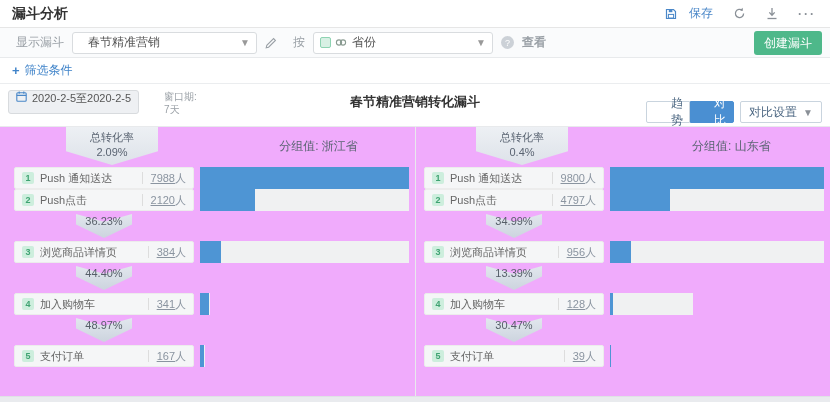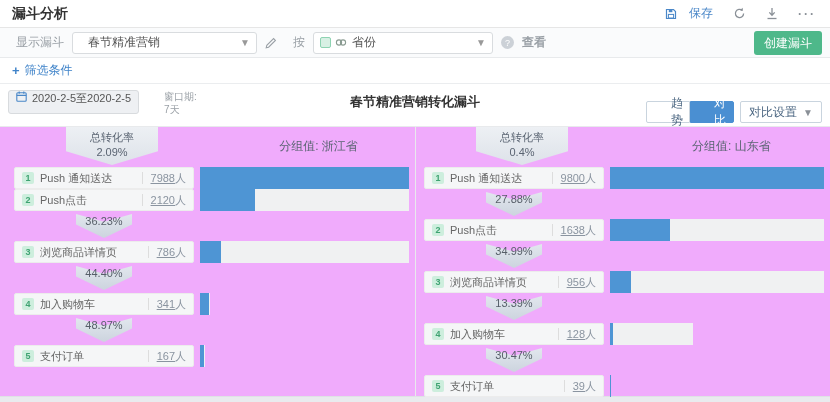--- a/index.html
+++ b/index.html
@@ -202,21 +202,21 @@
           </div>
           <div class="arrow-block">
             <div class="arrow-shape"></div>
             <div class="arrow-pct">36.23%</div>
           </div>
           <div class="step-row">
             <div class="step-label">
               <span class="step-num">3</span>
               <span class="step-name">浏览商品详情页</span>
               <span class="step-sep"></span>
-              <span class="step-count"><u>786</u>人</span>
+              <span class="step-count"><u>384</u>人</span>
             </div>
             <div class="bar-zone">
               <div class="bar-track" style="width: 100%;"></div>
               <div class="bar-fill" style="width: 9.83976%; background: rgb(78, 149, 212);"></div>
             </div>
           </div>
           <div class="arrow-block">
             <div class="arrow-shape"></div>
             <div class="arrow-pct">44.40%</div>
           </div>
@@ -264,30 +264,26 @@
               <span class="step-num">1</span>
               <span class="step-name">Push 通知送达</span>
               <span class="step-sep"></span>
               <span class="step-count"><u>9800</u>人</span>
             </div>
             <div class="bar-zone">
               <div class="bar-track" style="width: 0%;"></div>
               <div class="bar-fill" style="width: 100%; background: rgb(78, 149, 212);"></div>
             </div>
           </div>
-          <div class="arrow-block">
-            <div class="arrow-shape"></div>
-            <div class="arrow-pct">27.88%</div>
-          </div>
           <div class="step-row">
             <div class="step-label">
               <span class="step-num">2</span>
               <span class="step-name">Push点击</span>
               <span class="step-sep"></span>
-              <span class="step-count"><u>1638</u>人</span>
+              <span class="step-count"><u>4797</u>人</span>
             </div>
             <div class="bar-zone">
               <div class="bar-track" style="width: 100%;"></div>
               <div class="bar-fill" style="width: 27.8776%; background: rgb(78, 149, 212);"></div>
             </div>
           </div>
           <div class="arrow-block">
             <div class="arrow-shape"></div>
             <div class="arrow-pct">34.99%</div>
           </div>

